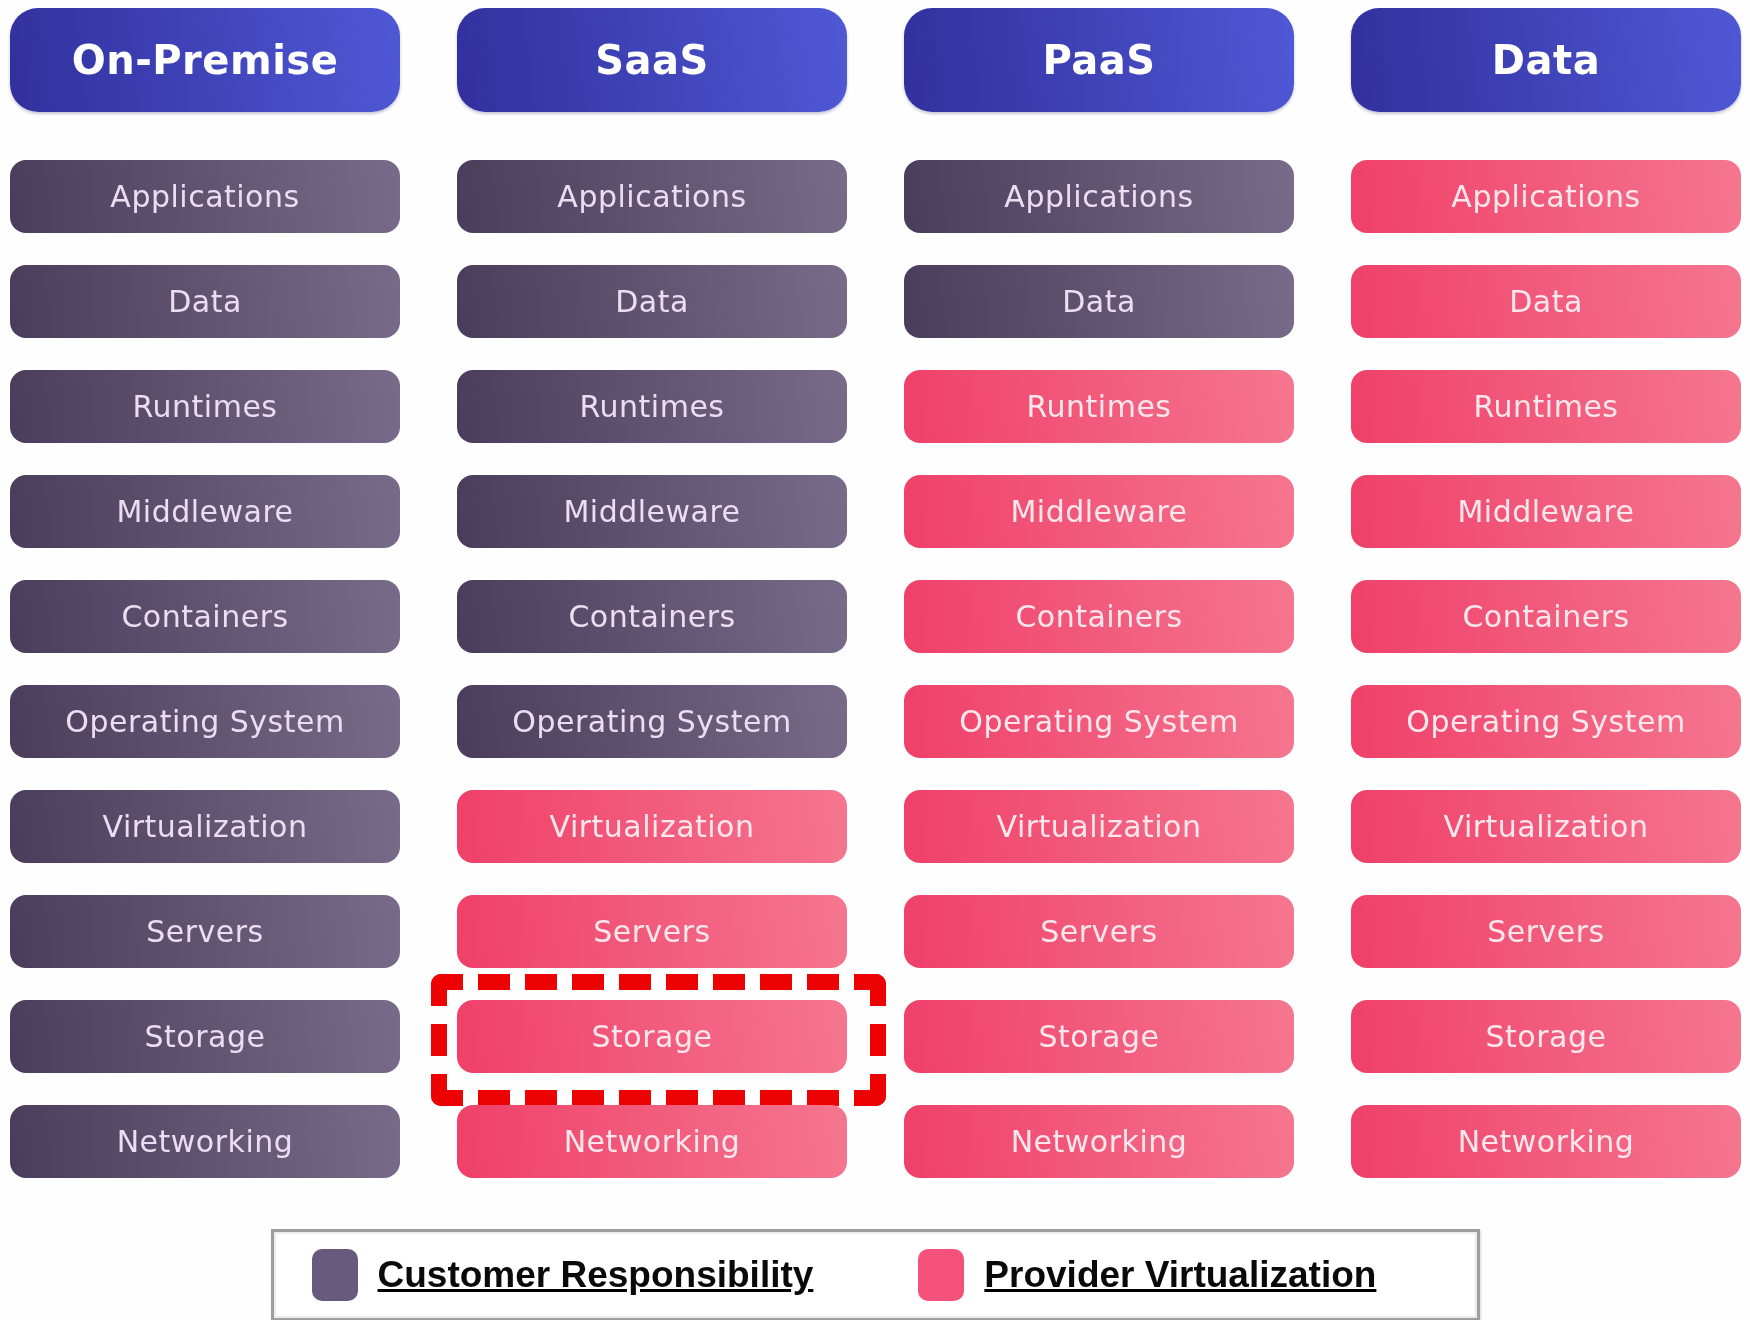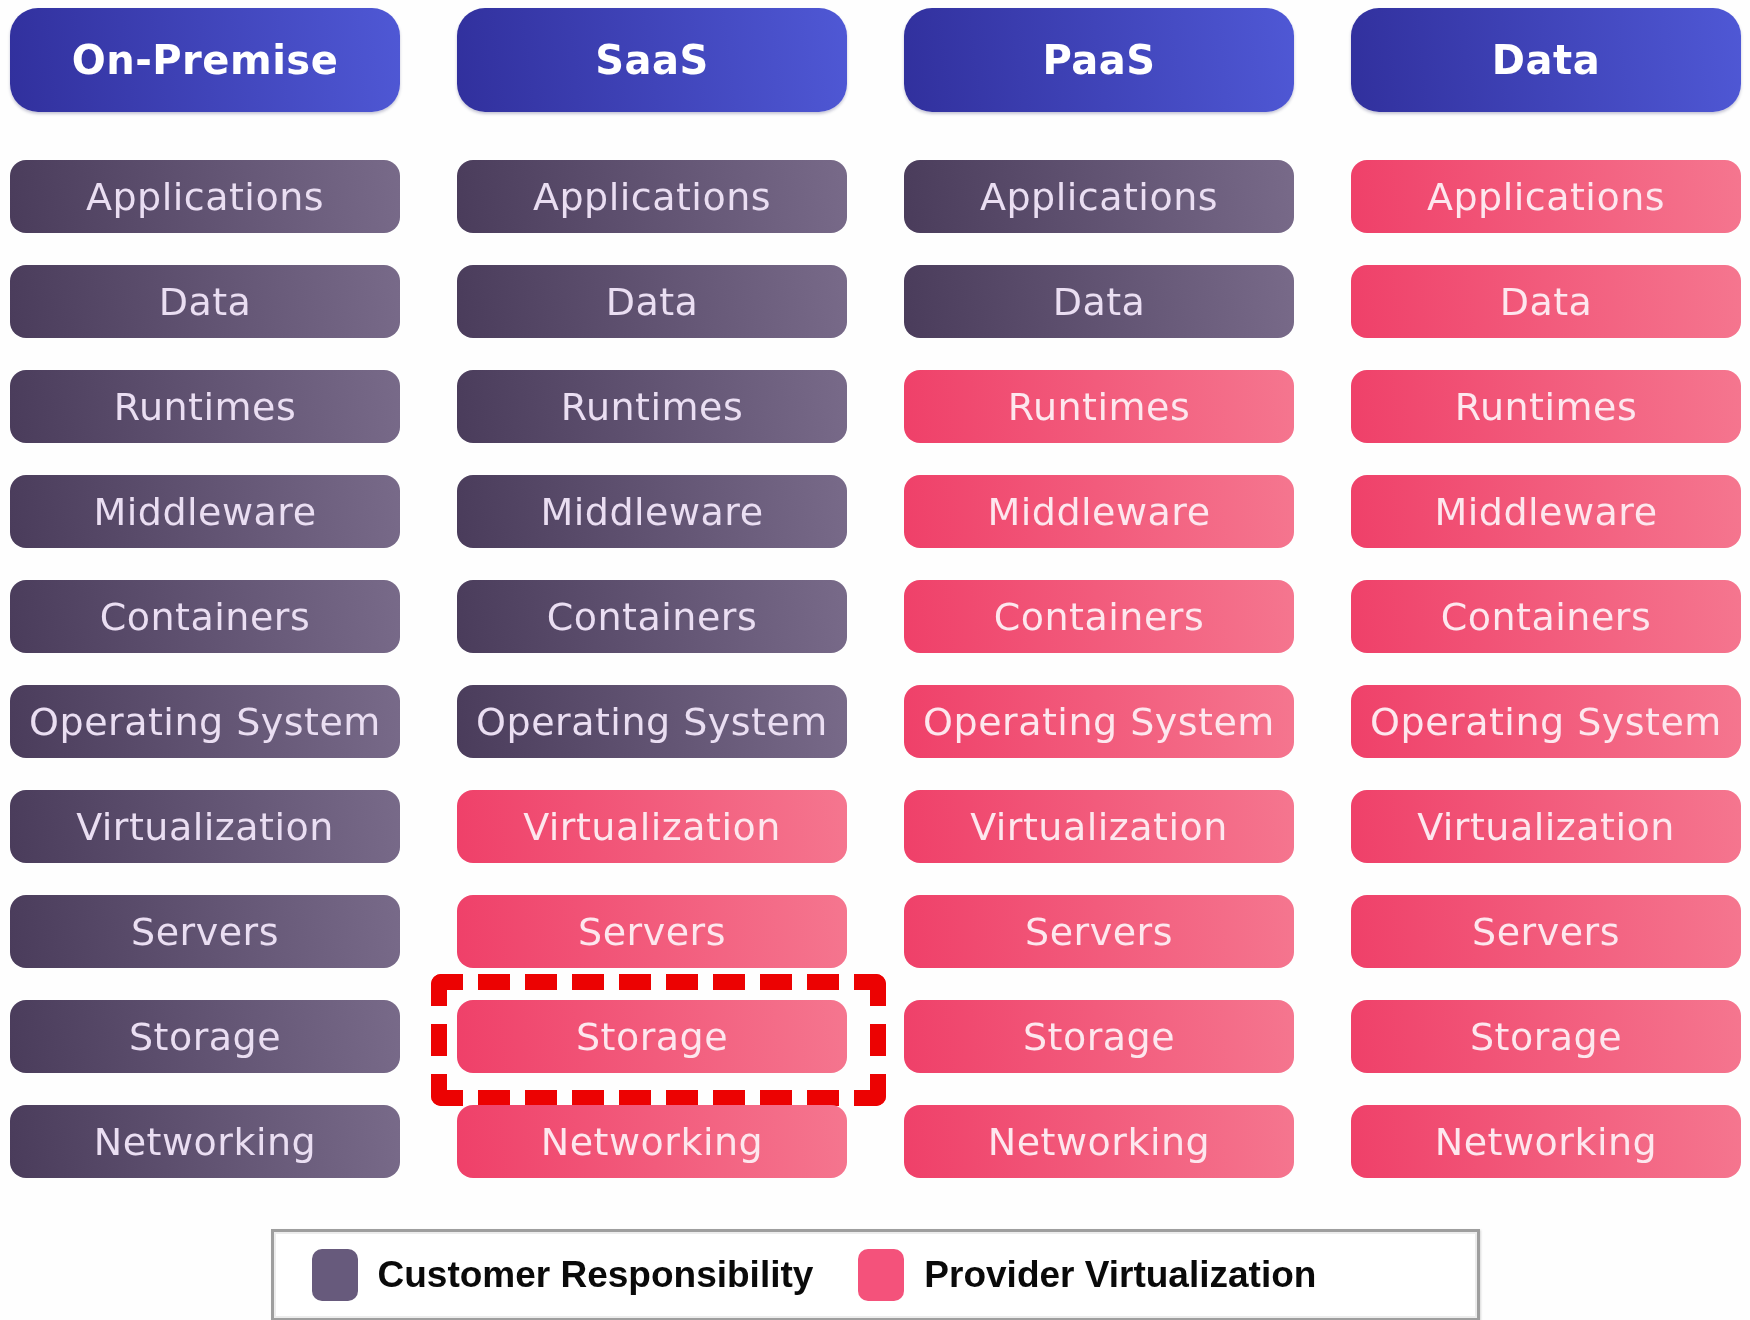--- a/index.html
+++ b/index.html
@@ -50,21 +50,21 @@
     margin-bottom: 32px;
   }
   .column .cell-wrap:last-child { margin-bottom: 16px; }
   .cell {
     position: absolute;
     inset: 0;
     border-radius: 16px;
     display: flex;
     align-items: center;
     justify-content: center;
-    font-size: 38px;
+    font-size: 30px;
     letter-spacing: 0.5px;
     white-space: nowrap;
   }
   .cell.customer {
     background: linear-gradient(83deg, var(--customer-grad-start), var(--customer-grad-end));
     color: var(--customer-text);
   }
   .cell.provider {
     background: linear-gradient(83deg, var(--provider-grad-start), var(--provider-grad-end));
     color: var(--provider-text);
@@ -82,22 +82,23 @@
   .legend {
     width: 1209px;
     height: 92px;
     margin: 31px auto 0;
     border: 3px solid var(--legend-border);
     background: #ffffff;
     box-shadow: inset 0 0 0 2px #ececec, 1px 1px 2px rgba(0,0,0,0.15);
     display: flex;
     align-items: center;
     padding-left: 38px;
-    gap: 45px;
+    gap: 105px;
     box-sizing: border-box;
+    text-decoration: underline;
   }
   .legend-item {
     display: flex;
     align-items: center;
     gap: 20px;
   }
   .legend-label {
     font-family: "Liberation Sans", sans-serif;
     font-weight: bold;
     font-size: 37px;

